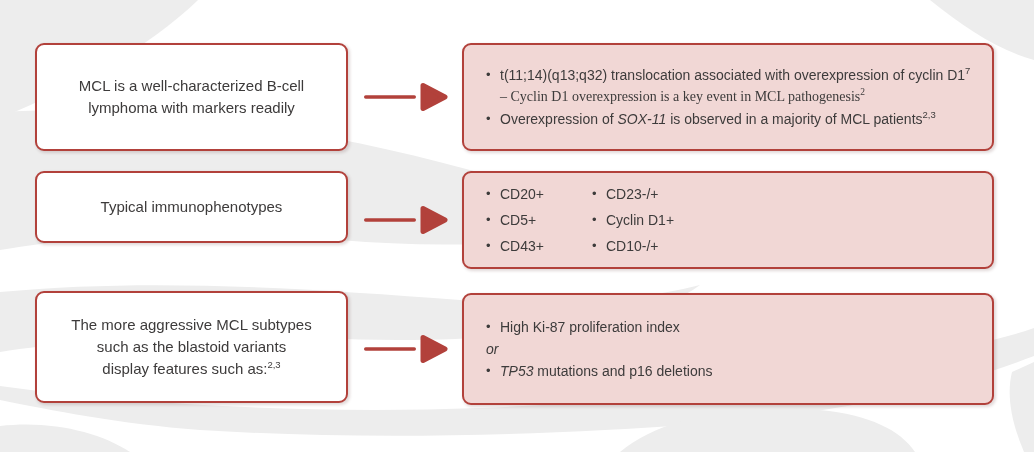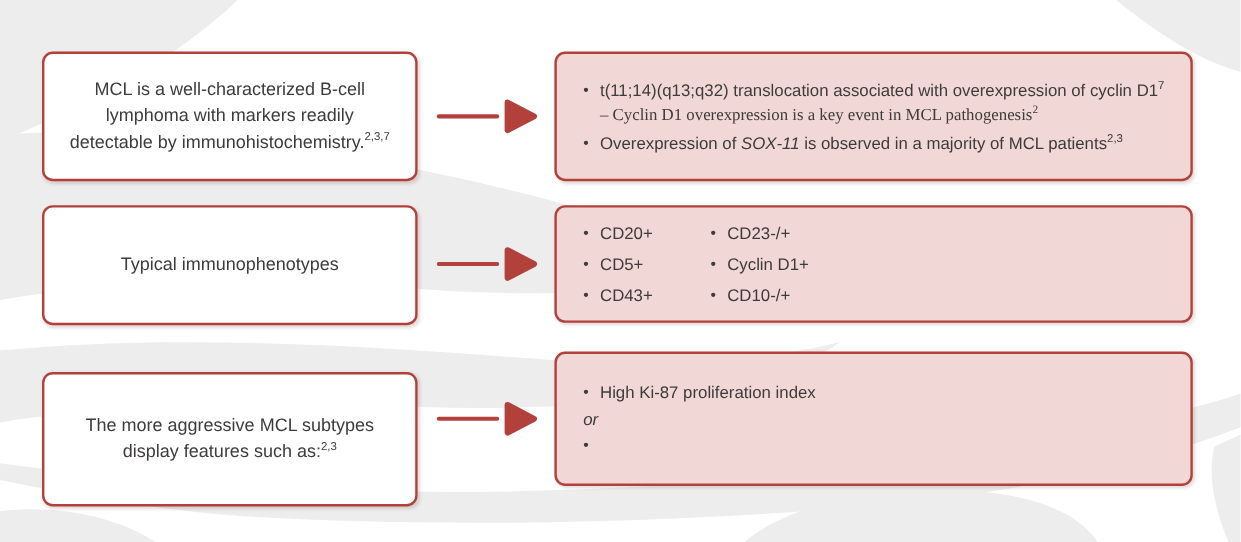--- a/index.html
+++ b/index.html
@@ -51,21 +51,20 @@
       <path d="M0,426 C50,420 100,432 130,452 L0,452 Z"></path>
       <path d="M620,452 C660,418 740,402 820,410 C870,415 900,430 915,452 Z"></path>
       <path d="M1012,372 L1034,362 V452 H1024 C1012,424 1006,396 1012,372 Z"></path>
     </g>
   </svg>
 
   <div class="box left" style="top:43px;height:108px">
     <div class="box-text">
       <div>MCL is a well-characterized B-cell</div>
       <div>lymphoma with markers readily</div>
-      <div>detectable by immunohistochemistry.<sup>2,3,7</sup></div>
     </div>
   </div>
 
   <svg class="arrow" style="top:81px" width="88" height="32" viewBox="0 0 88 32">
     <rect x="2" y="14.3" width="52" height="3.4" rx="1.7" style="fill:var(--accent-red,#b2413b)"></rect>
     <path d="M61,4.5 L83,16 L61,27.5 Z" style="fill:var(--accent-red,#b2413b);stroke:var(--accent-red,#b2413b)" stroke-width="5" stroke-linejoin="round"></path>
   </svg>
 
   <div class="box right" style="top:43px;height:108px">
     <ul class="bullets">
@@ -76,21 +75,21 @@
       <li class="indent">
         <span>– Cyclin D1 overexpression is a key event in MCL pathogenesis<sup>2</sup></span>
       </li>
       <li>
         <span class="dot">•</span>
         <span>Overexpression of <i>SOX-11</i> is observed in a majority of MCL patients<sup>2,3</sup></span>
       </li>
     </ul>
   </div>
 
-  <div class="box left" style="top:171px;height:100px">
+  <div class="box left" style="top:171px;height:72px">
     <div class="box-text">
       <div>Typical immunophenotypes</div>
     </div>
   </div>
 
   <svg class="arrow" style="top:204px" width="88" height="32" viewBox="0 0 88 32">
     <rect x="2" y="14.3" width="52" height="3.4" rx="1.7" style="fill:var(--accent-red,#b2413b)"></rect>
     <path d="M61,4.5 L83,16 L61,27.5 Z" style="fill:var(--accent-red,#b2413b);stroke:var(--accent-red,#b2413b)" stroke-width="5" stroke-linejoin="round"></path>
   </svg>
 
@@ -120,40 +119,42 @@
             <span>Cyclin D1+</span>
           </li>
         <li>
             <span class="dot">•</span>
             <span>CD10-/+</span>
           </li>
       </ul>
     </div>
   </div>
 
-  <div class="box left" style="top:310px;height:112px">
+  <div class="box left" style="top:291px;height:112px">
     <div class="box-text">
       <div>The more aggressive MCL subtypes</div>
+      <div>such as the blastoid variants</div>
       <div>display features such as:<sup>2,3</sup></div>
     </div>
   </div>
 
   <svg class="arrow" style="top:333px" width="88" height="32" viewBox="0 0 88 32">
     <rect x="2" y="14.3" width="52" height="3.4" rx="1.7" style="fill:var(--accent-red,#b2413b)"></rect>
     <path d="M61,4.5 L83,16 L61,27.5 Z" style="fill:var(--accent-red,#b2413b);stroke:var(--accent-red,#b2413b)" stroke-width="5" stroke-linejoin="round"></path>
   </svg>
 
   <div class="box right" style="top:293px;height:112px">
     <ul class="bullets">
       <li>
         <span class="dot">•</span>
         <span>High Ki-87 proliferation index</span>
       </li>
       <li>
         <span><i>or</i></span>
       </li>
       <li>
         <span class="dot">•</span>
+        <span><i>TP53</i> mutations and p16 deletions</span>
       </li>
     </ul>
   </div>
 
 </div>
 
 </body></html>

